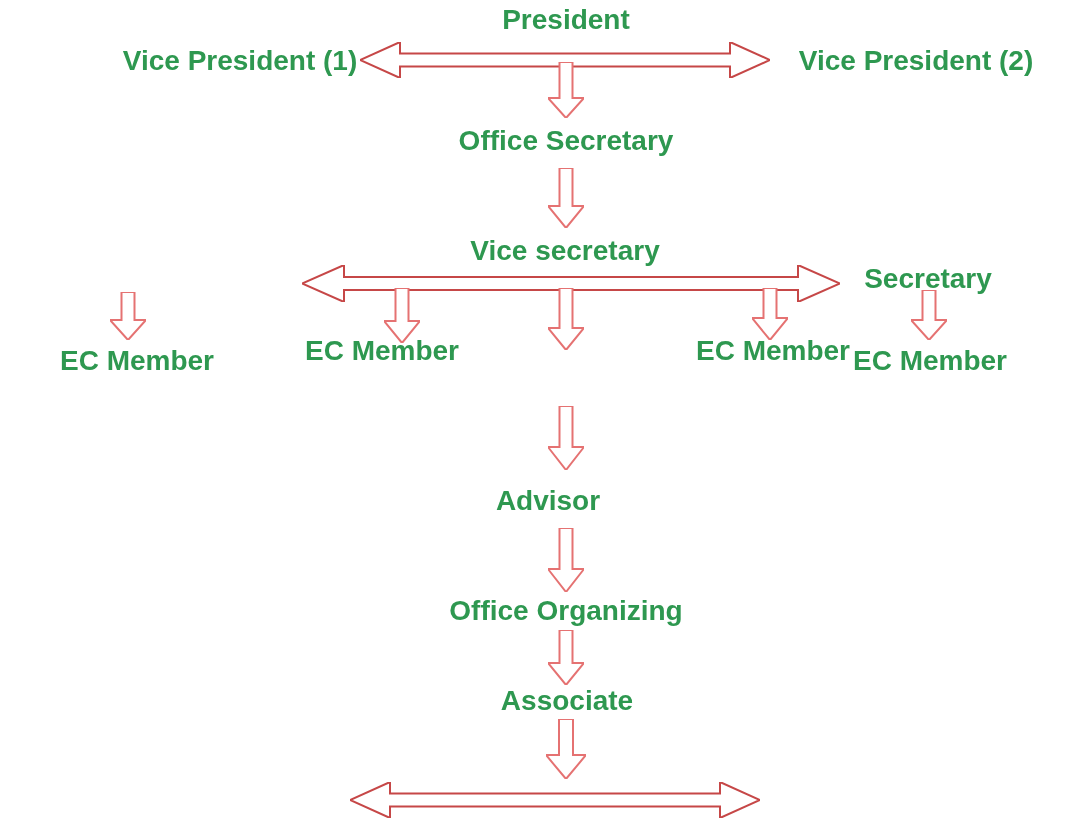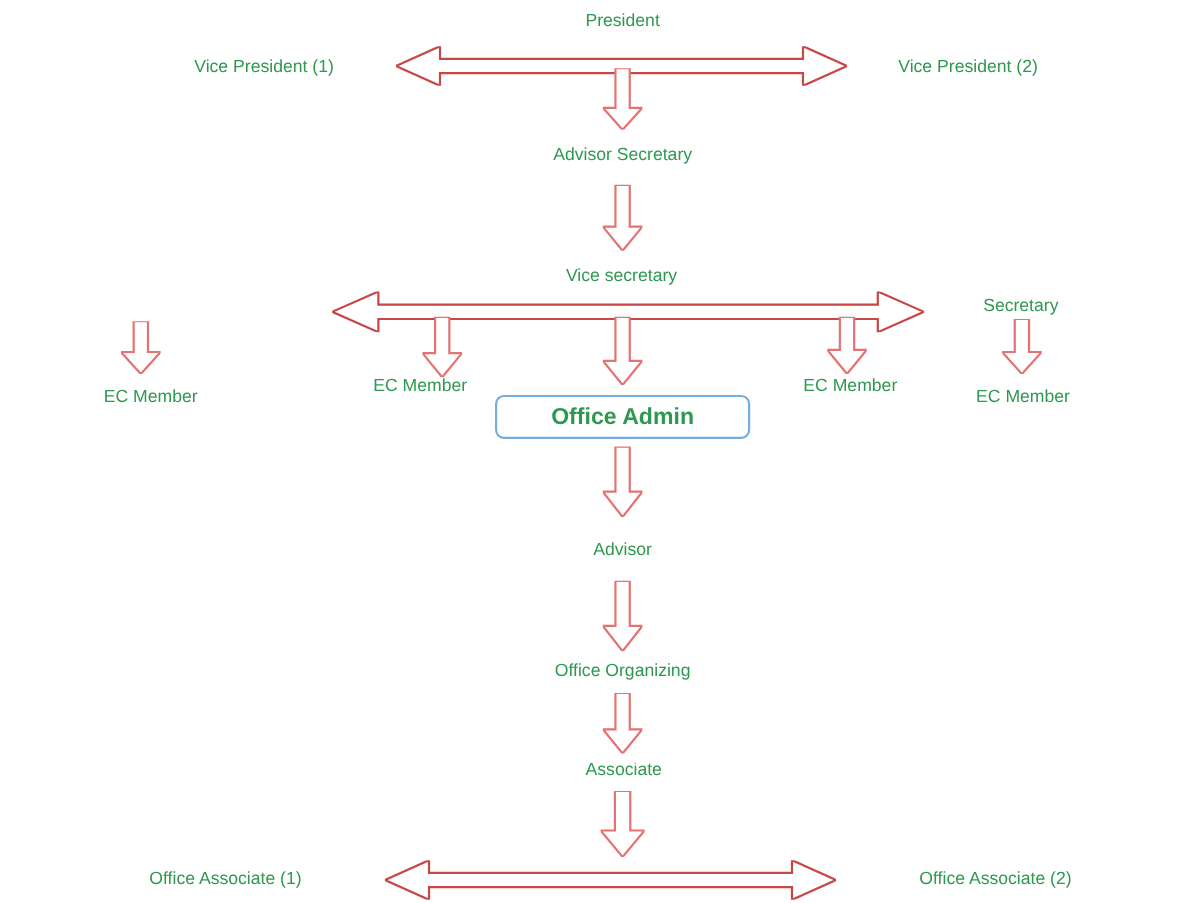--- a/index.html
+++ b/index.html
@@ -12,22 +12,22 @@
     width: 1070px;
     height: 821px;
     background: var(--bg, #ffffff);
     font-family: "Liberation Sans", sans-serif;
     overflow: hidden;
   }
   .lbl {
     position: absolute;
     transform: translate(-50%, -50%);
     color: var(--green, #2E9850);
-    font-weight: normal;
-    font-size: 16px;
+    font-weight: bold;
+    font-size: 28px;
     white-space: nowrap;
     line-height: 1;
   }
   .arrow {
     position: absolute;
     display: block;
   }
   .arrow polygon {
     fill: #ffffff;
     stroke-width: 2;
@@ -114,44 +114,39 @@
   </svg>
 
   <svg class="arrow v-arrow" style="left:546px; top:719px;" width="40" height="60">
     <polygon points="13,0 27,0 27,36 40,36 20,60 0,36 13,36"></polygon>
   </svg>
 
   <div class="lbl" style="left:566px; top:20px;">President</div>
 
   <div class="lbl" style="left:240px; top:61px;">Vice President (1)</div>
 
-  <div class="lbl" style="left:880px; top:61px;">Vice President (2)</div>
+  <div class="lbl" style="left:916px; top:61px;">Vice President (2)</div>
 
-  <div class="lbl" style="left:566px; top:141px;">Advisor Secretary</div>
+  <div class="lbl" style="left:566px; top:141px;">Office Secretary</div>
 
   <div class="lbl" style="left:565px; top:251px;">Vice secretary</div>
 
 
   <div class="lbl" style="left:928px; top:279px;">Secretary</div>
 
   <div class="lbl" style="left:137px; top:361px;">EC Member</div>
 
   <div class="lbl" style="left:382px; top:351px;">EC Member</div>
 
   <div class="lbl" style="left:773px; top:351px;">EC Member</div>
 
   <div class="lbl" style="left:930px; top:361px;">EC Member</div>
 
-  <div class="office-box">
-    <span>Office Admin</span>
-  </div>
 
-  <div class="lbl" style="left:566px; top:501px;">Advisor</div>
+  <div class="lbl" style="left:548px; top:501px;">Advisor</div>
 
   <div class="lbl" style="left:566px; top:611px;">Office Organizing</div>
 
   <div class="lbl" style="left:567px; top:701px;">Associate</div>
 
-  <div class="lbl" style="left:205px; top:800px;">Office Associate (1)</div>
 
-  <div class="lbl" style="left:905px; top:800px;">Office Associate (2)</div>
 
 </div>
 
 </body></html>

